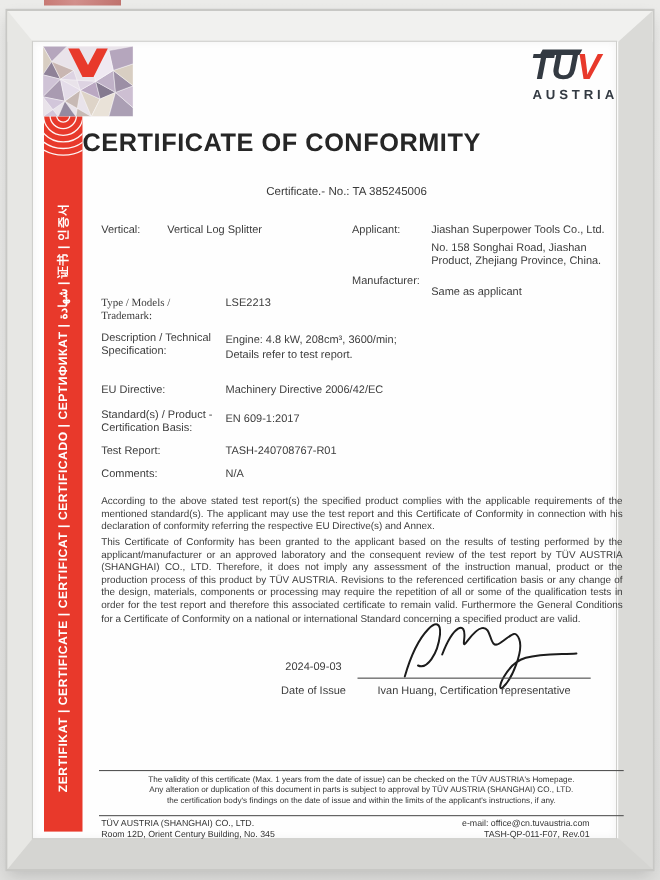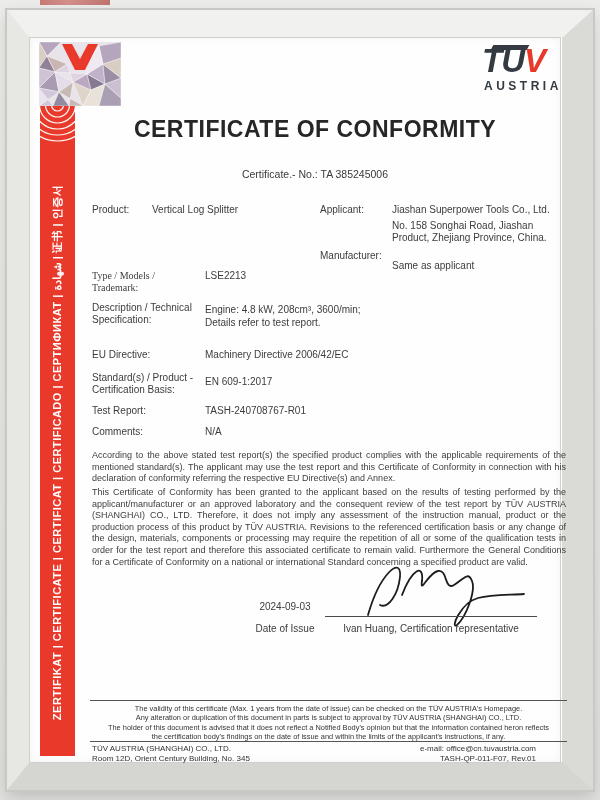--- a/index.html
+++ b/index.html
@@ -54,21 +54,21 @@
     background:var(--logo_dark,#333a42);transform:skewX(-28deg);
   }
   .tuv .v{color:var(--brand_red,#e8392b);}
   .austria{
     font-weight:bold;font-size:12px;letter-spacing:3.5px;
     color:var(--logo_dark,#333a42);margin-top:1px;padding-left:2px;
   }
   
   .title{
     position:absolute;left:45px;right:5px;top:78px;margin:0;
-    text-align:center;font-size:23px;font-weight:bold;letter-spacing:.5px;
+    font-size:23px;font-weight:bold;letter-spacing:.5px;
     color:#262626;
   }
   .certno{
     position:absolute;left:45px;right:5px;top:130px;
     text-align:center;font-size:10.5px;color:#3a3a3a;
   }
   
   .lbl,.val{position:absolute;font-size:10px;line-height:11.5px;color:#3c3c3c;white-space:nowrap;}
   .lbl-product{left:62px;top:166px;}      .val-product{left:122px;top:166px;}
   .lbl-applicant{left:290px;top:166px;}   .val-app-name{left:362px;top:166px;}
@@ -163,21 +163,21 @@
     <div class="logo">
       <div class="tuv">
         <span class="bar"></span><span>TU</span><span class="v">V</span>
       </div>
       <div class="austria">AUSTRIA</div>
     </div>
 
     <h1 class="title">CERTIFICATE OF CONFORMITY</h1>
     <div class="certno">Certificate.- No.: TA 385245006</div>
 
-    <div class="lbl lbl-product">Product:</div>
+    <div class="lbl lbl-product">Vertical:</div>
     <div class="val val-product">Vertical Log Splitter</div>
 
     <div class="lbl lbl-applicant">Applicant:</div>
     <div class="val val-app-name">Jiashan Superpower Tools Co., Ltd.</div>
     <div class="val val-app-addr1">No. 158 Songhai Road, Jiashan</div>
     <div class="val val-app-addr2">Product, Zhejiang Province, China.</div>
 
     <div class="lbl lbl-manufacturer">Manufacturer:</div>
     <div class="val val-manufacturer">Same as applicant</div>
 
@@ -212,21 +212,20 @@
         <path d="M52 52 C62 26, 74 20, 72 38 C70 52, 78 30, 88 28 C98 26, 94 48, 104 42 C114 36, 118 28, 122 38 C126 48, 116 74, 107 82 C100 87, 110 60, 128 55 C142 51, 160 52, 174 51"></path>
       </g>
     </svg>
     <div class="sig-line"></div>
     <div class="signer">Ivan Huang, Certification representative</div>
 
     <div class="rule rule1"></div>
     <div class="foot-lines">
       <div>The validity of this certificate (Max. 1 years from the date of issue) can be checked on the TÜV AUSTRIA's Homepage.</div>
       <div>Any alteration or duplication of this document in parts is subject to approval by TÜV AUSTRIA (SHANGHAI) CO., LTD.</div>
-      <div>The holder of this document is advised that it does not reflect a Notified Body's opinion but that the information contained heron reflects</div>
       <div>the certification body's findings on the date of issue and within the limits of the applicant's instructions, if any.</div>
     </div>
     <div class="rule rule2"></div>
     <div class="company">
       <div>TÜV AUSTRIA (SHANGHAI) CO., LTD.</div>
       <div>Room 12D, Orient Century Building, No. 345</div>
     </div>
     <div class="docref">
       <div>e-mail: office@cn.tuvaustria.com</div>
       <div>TASH-QP-011-F07, Rev.01</div>

